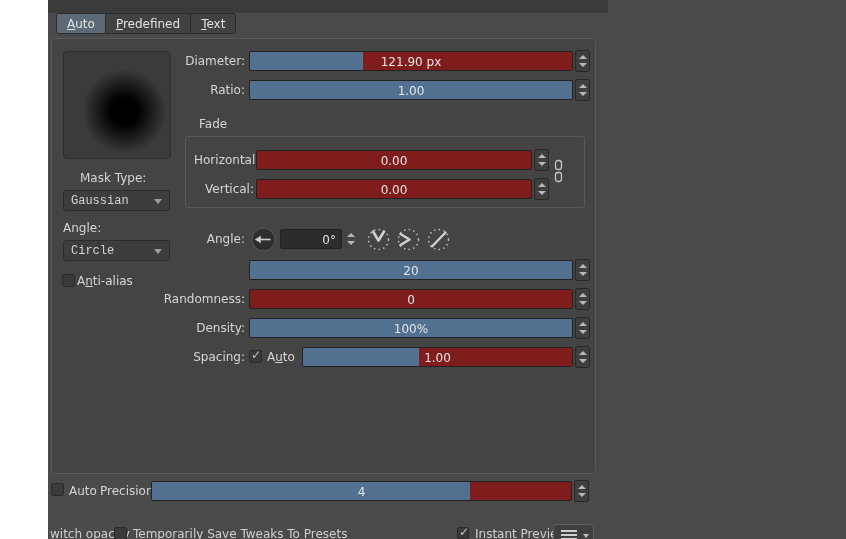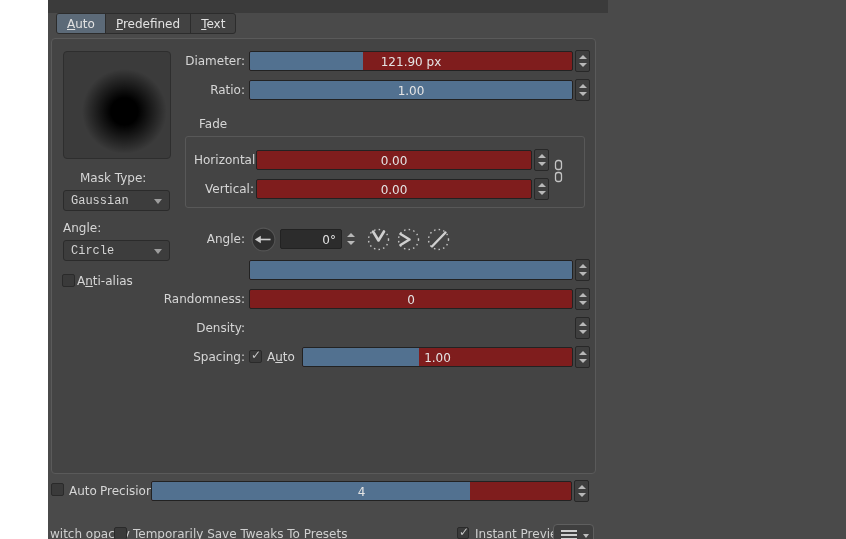--- a/index.html
+++ b/index.html
@@ -149,37 +149,42 @@
         <circle cx="12.5" cy="12.5" r="10" fill="none" stroke="#c4c4c4" stroke-width="1.4" stroke-dasharray="1.5 3.2"></circle>
         <path d="M13.5 12.5 L4.5 7 M13.5 12.5 L4.5 18" stroke="#d0d0d0" stroke-width="2.6" stroke-linecap="round" fill="none"></path>
       </svg>
       <svg class="dialbtn" style="left:374px;top:188px;" viewBox="0 0 25 25">
         <circle cx="12.5" cy="12.5" r="10" fill="none" stroke="#c4c4c4" stroke-width="1.4" stroke-dasharray="1.5 3.2"></circle>
         <path d="M6 19.5 L19.5 5.5" stroke="#d0d0d0" stroke-width="2.4" stroke-linecap="round"></path>
       </svg>
 
       <div class="slider" style="left:197px;top:221px;width:324px;">
         <div class="fill" style="width: 100%;"></div>
+        <span class="sval">20</span>
       </div>
       <div class="spin" style="left:523px;top:220px;">
           <span class="up"></span>
           <span class="dn"></span>
         </div>
 
       <div class="lbl" style="top:253px;">Randomness:</div>
       <div class="slider" style="left:197px;top:250px;width:324px;">
         <div class="fill" style="width: 0%;"></div>
         <span class="sval">0</span>
       </div>
       <div class="spin" style="left:523px;top:249px;">
           <span class="up"></span>
           <span class="dn"></span>
         </div>
 
       <div class="lbl" style="top:282px;">Density:</div>
+      <div class="slider" style="left:197px;top:279px;width:324px;">
+        <div class="fill" style="width: 100%;"></div>
+        <span class="sval">100%</span>
+      </div>
       <div class="spin" style="left:523px;top:278px;">
           <span class="up"></span>
           <span class="dn"></span>
         </div>
 
       <div class="lbl" style="top:311px;">Spacing:</div>
       <div class="cb" style="left:197px;top:311px;">
           <span class="check">✓</span>
         </div>
       <div class="smalllabel" style="left:215px;top:311px;"><span>A</span><span class="u">u</span><span>to</span></div>

